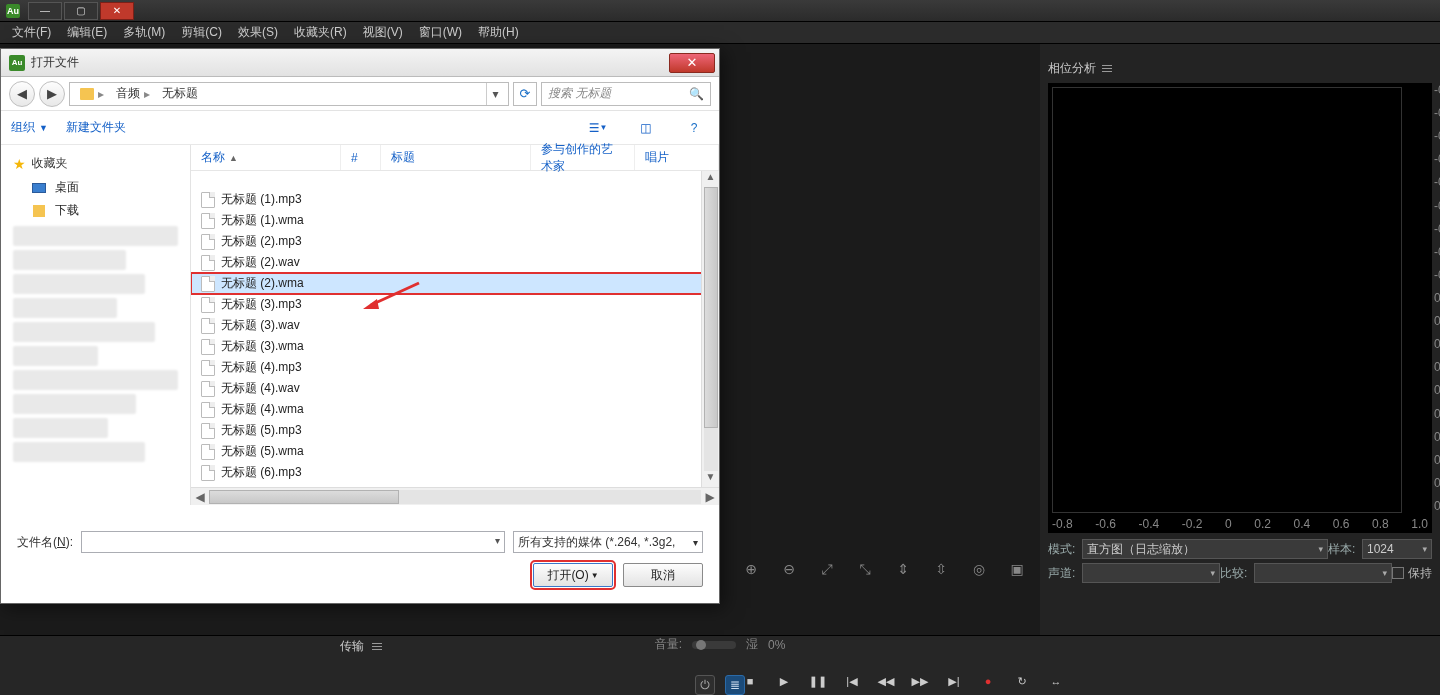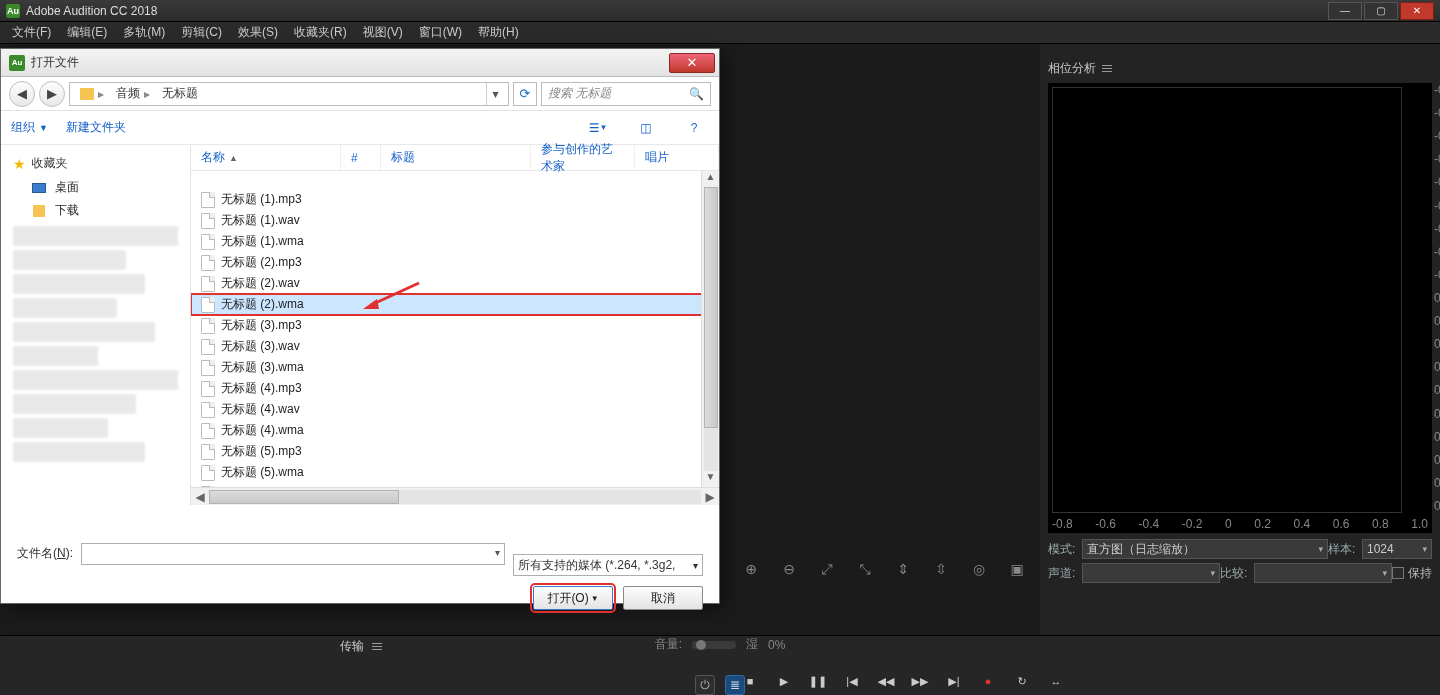--- a/index.html
+++ b/index.html
@@ -109,32 +109,31 @@
   .vscroll .varr { height:16px; font-size:10px; color:#666; cursor:pointer; }
   .vscroll .vtrack { flex:1; width:14px; background:#e4e4e4; position:relative; }
   .vscroll .vthumb { position:absolute; left:0; right:0; top:0; height:85%; background:linear-gradient(90deg,#dcdcdc,#c8c8c8); border:1px solid #b2b2b2; }
 
   .dlg-footer { padding:26px 16px; display:flex; flex-direction:column; gap:10px; }
   .fn-row { display:flex; align-items:center; gap:8px; }
   .fn-row label { color:#333; }
   .fn-row .underline { text-decoration:underline; }
   .fn-input { flex:1; height:22px; border:1px solid #abadb3; background:#fff; position:relative; }
   .fn-input .chev { position:absolute; right:4px; top:3px; font-size:10px; color:#555; cursor:pointer; }
-  .ft-select { width:190px; height:22px; border:1px solid #abadb3; background:#fff; display:flex; align-items:center; justify-content:space-between; padding:0 4px; color:#333; cursor:pointer;margin-top:23px; }
+  .ft-select { width:190px; height:22px; border:1px solid #abadb3; background:#fff; display:flex; align-items:center; justify-content:space-between; padding:0 4px; color:#333; cursor:pointer; }
   .btn-row { display:flex; justify-content:flex-end; gap:10px; }
   .wbutton { width:80px; height:24px; border:1px solid #8a8a8a; background:linear-gradient(#fdfdfd,#e3e3e3); color:#222; cursor:pointer; display:flex; align-items:center; justify-content:center; border-radius:2px; }
   .wbutton.primary { border:1px solid #3a78c9; outline:2px solid #e03030; outline-offset:1px; }
   .wbutton .tri { font-size:8px; margin-left:2px; }
 </style>
 </head>
 <body>
 
 <div class="titlebar">
   <div class="app-icon">Au</div>
-  <div class="title">Adobe Audition CC 2018</div>
   <div class="wbtn">—</div>
   <div class="wbtn">▢</div>
   <div class="wbtn close">✕</div>
 </div>
 
 <div class="menubar">
   <div class="mitem">文件(F)</div>
   <div class="mitem">编辑(E)</div>
   <div class="mitem">多轨(M)</div>
   <div class="mitem">剪辑(C)</div>
@@ -360,24 +359,20 @@
         <svg class="arrow" viewBox="0 0 60 30">
           <line x1="58" y1="2" x2="10" y2="24" stroke="#e03030" stroke-width="3"></line>
           <polygon points="2,28 16,18 18,28" fill="#e03030"></polygon>
         </svg>
       <div class="frow">
             <span class="fico"></span>
             <span>无标题 (1).mp3</span>
           </div>
           <div class="frow">
             <span class="fico"></span>
-            <span>无标题 (1).wav</span>
-          </div>
-          <div class="frow">
-            <span class="fico"></span>
             <span>无标题 (1).wma</span>
           </div>
           <div class="frow">
             <span class="fico"></span>
             <span>无标题 (2).mp3</span>
           </div>
           <div class="frow">
             <span class="fico"></span>
             <span>无标题 (2).wav</span>
           </div>

